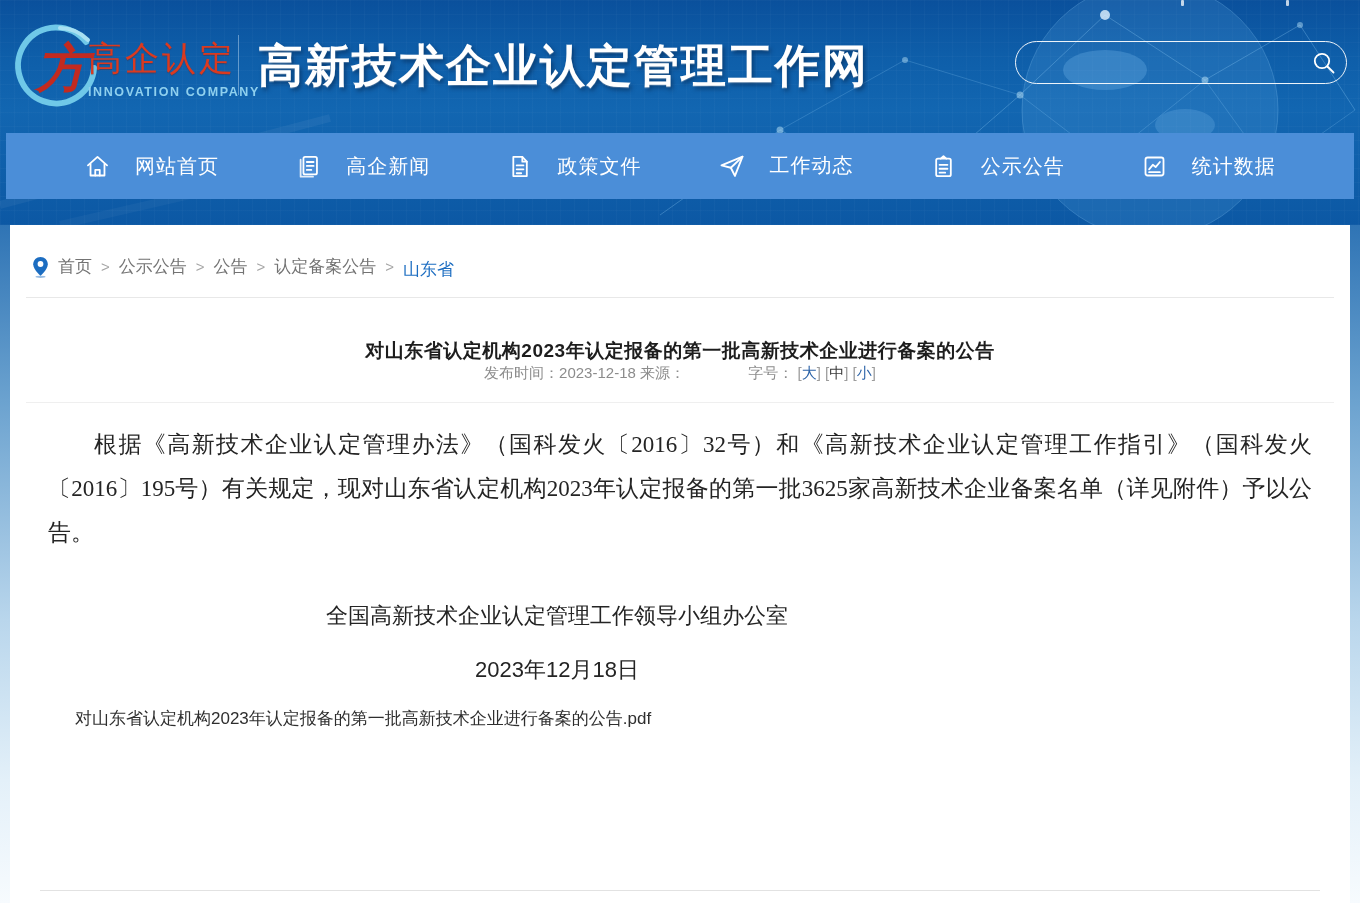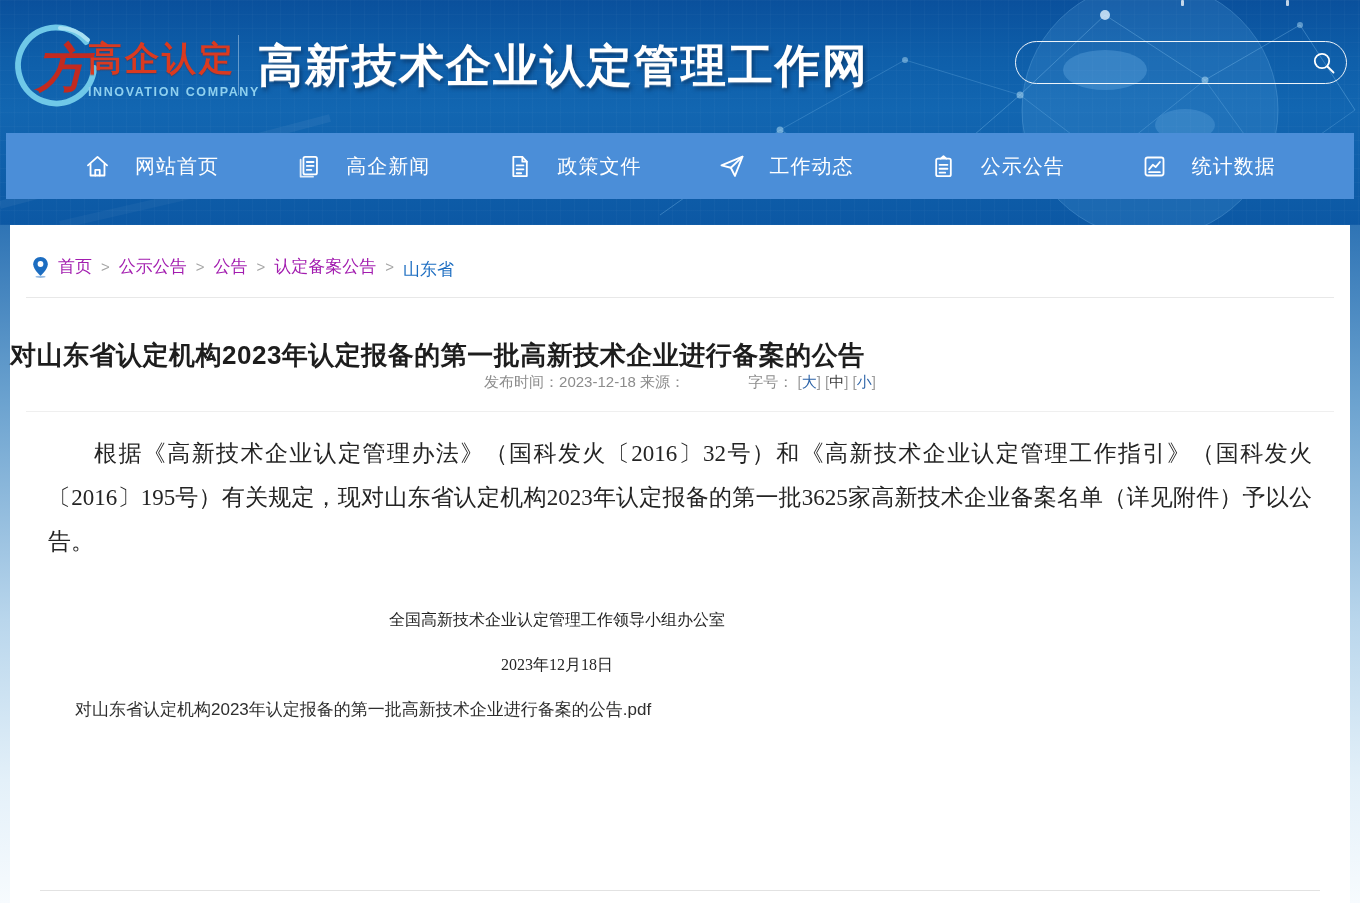--- a/index.html
+++ b/index.html
@@ -12,67 +12,67 @@
             background:linear-gradient(180deg,#0a509c 0,#0e5ea9 55px,#1266b1 110px,#0c58a4 225px);
             overflow:hidden; }
   .header-grid { position:absolute; inset:0;
       background-image:repeating-linear-gradient(90deg, rgba(255,255,255,0.025) 0 1px, transparent 1px 14px),
                        repeating-linear-gradient(0deg, rgba(255,255,255,0.025) 0 1px, transparent 1px 14px); }
   .header-deco { position:absolute; top:0; left:0; }
   .top-mark { position:absolute; top:0; width:3px; height:6px; background:rgba(255,255,255,.75); border-radius:1px; }
   .logo-wrap { position:absolute; top:24px; left:8px; display:flex; align-items:center; }
   .logo-swirl { width:92px; height:86px; }
   .logo-text { margin-left:-12px; }
-  .logo-cn { font-size:34px; font-weight:700; letter-spacing:3px; color:#da3a20;
+  .logo-cn { font-size:34px; font-weight:400; letter-spacing:3px; color:#da3a20;
              font-family:"Liberation Sans", sans-serif; text-shadow:0 1px 1px rgba(120,20,0,.35); }
   .logo-en { font-size:12.5px; font-weight:700; letter-spacing:1.6px; color:#8fd0ee; margin-top:3px; }
   .logo-divider { position:absolute; top:35px; left:238px; width:1px; height:60px; background:rgba(220,240,255,.4); }
   .site-title { position:absolute; top:36px; left:258px; font-family:"Liberation Serif", serif;
                 font-weight:700; font-size:45px; letter-spacing:2px; color:#ffffff;
                 text-shadow:2px 3px 4px rgba(0,25,60,.5), 0 1px 0 rgba(255,255,255,.35); white-space:nowrap; }
   .search-box { position:absolute; top:41px; right:13px; width:332px; height:43px;
                 border:1.5px solid rgba(255,255,255,.92); border-radius:22px;
                 display:flex; align-items:center; background:transparent; }
   .search-input { flex:1; height:100%; border:none; outline:none; background:transparent;
                   padding:0 10px 0 20px; color:#fff; font-size:16px; }
   .search-btn { width:44px; height:100%; border:none; background:transparent; cursor:pointer;
                 display:flex; align-items:center; justify-content:center; }
 
   
   .nav { position:absolute; top:133px; left:6px; right:6px; height:66px; background:#4b8ed8;
          display:flex; align-items:center; justify-content:space-around; padding:0 40px; }
-  .nav-item { display:flex; align-items:flex-end; gap:24px; color:#ffffff; cursor:pointer; }
+  .nav-item { display:flex; align-items:flex-start; gap:24px; color:#ffffff; cursor:pointer; }
   .nav-item .nav-label { font-size:20px; letter-spacing:1px; }
   .nav-icon { display:flex; align-items:center; }
 
   
   .main { position:absolute; top:225px; left:10px; right:10px; bottom:0; background:#ffffff; }
   .breadcrumb-row { display:flex; align-items:center; gap:9px; padding:27px 0 0 22px;
                     font-size:17px; color:#9a9a9a; }
-  .crumb { color:#a21caf; text-decoration:none; cursor:pointer; }
+  .crumb { color:#737373; text-decoration:none; cursor:pointer; }
   .crumb-sep { color:#a5a5a5; font-size:15px; }
   .crumb-current { color:#1c6dc1; cursor:pointer;margin-top:6px; }
   .divider { height:1px; background:#e8e8e8; }
   .divider1 { margin:16px 16px 0; }
   .divider2 { margin:19px 16px 0; background:#efefef; }
-  .article-title { margin-top:40px; font-size:26px; font-weight:700;
+  .article-title { margin-top:40px; text-align:center; font-size:19px; font-weight:700;
                    color:#1d1d1d; letter-spacing:0.5px; }
   .meta-row { text-align:center; font-size:15px; color:#8c8c8c; }
   .meta-gap { display:inline-block; width:55px; }
   .fs-btn { cursor:pointer; }
   .fs-bracket { color:#9c9c9c; }
   .fs-large, .fs-small { color:#2d64a8; }
   .fs-medium { color:#3a3a3a; }
   .article-body { margin:20px 38px 0; font-family:"Liberation Serif", serif; font-size:23px;
                   line-height:44px; color:#242424; text-align:justify; }
   .article-body p { text-indent:2em; }
   .attachment-line { margin:42px 38px 0; font-family:"Liberation Serif", serif; font-size:23px;
                      line-height:44px; color:#242424; text-indent:2em; }
   .signature-block { margin:46px 284px 0 38px; text-align:center;
-                     font-family:Liberation Serif, serif; font-size:16px; color:#242424; }
+                     font-family:Liberation Sans, sans-serif; font-size:22px; color:#242424; }
   .signature-block .sig-date { margin-top:24px; }
   .pdf-line { margin:22px 0 0 65px; font-size:17px; color:#2e2e2e; cursor:pointer; }
   .divider3 { position:absolute; bottom:12px; left:30px; right:30px; background:#e2e2e2; }
 </style>
 </head>
 <body>
 
 <div class="page">
 
   <div class="header">

